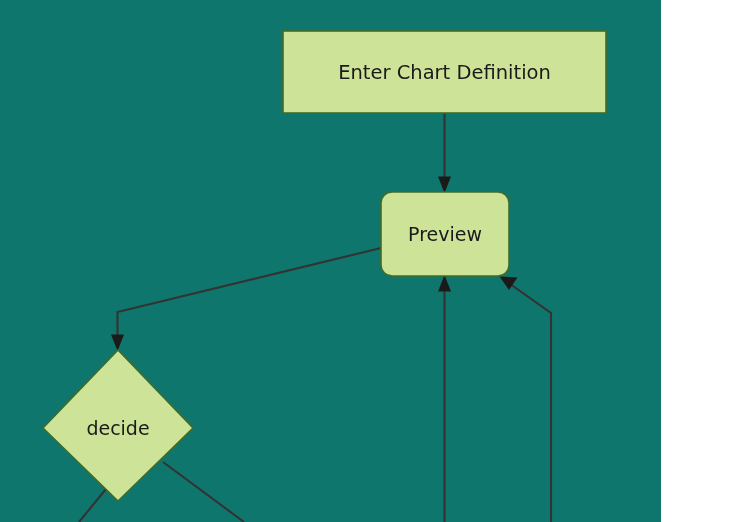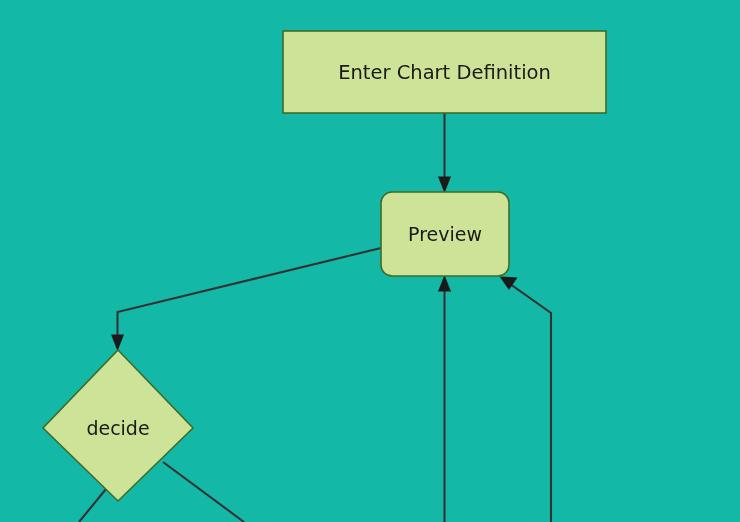--- a/index.html
+++ b/index.html
@@ -2,23 +2,23 @@
 <html><head>
 <meta charset="utf-8">
 <style>
   html, body {
     margin: 0;
     padding: 0;
     background: #ffffff;
   }
   #canvas {
     position: relative;
-    width: 740px;
+    width: 661px;
     height: 522px;
-    background: #14b8a6;
+    background: #0f766e;
     overflow: hidden;
     font-family: "DejaVu Sans", sans-serif;
   }
   #flow-svg {
     position: absolute;
     top: 0;
     left: 0;
     width: 740px;
     height: 522px;
     display: block;

